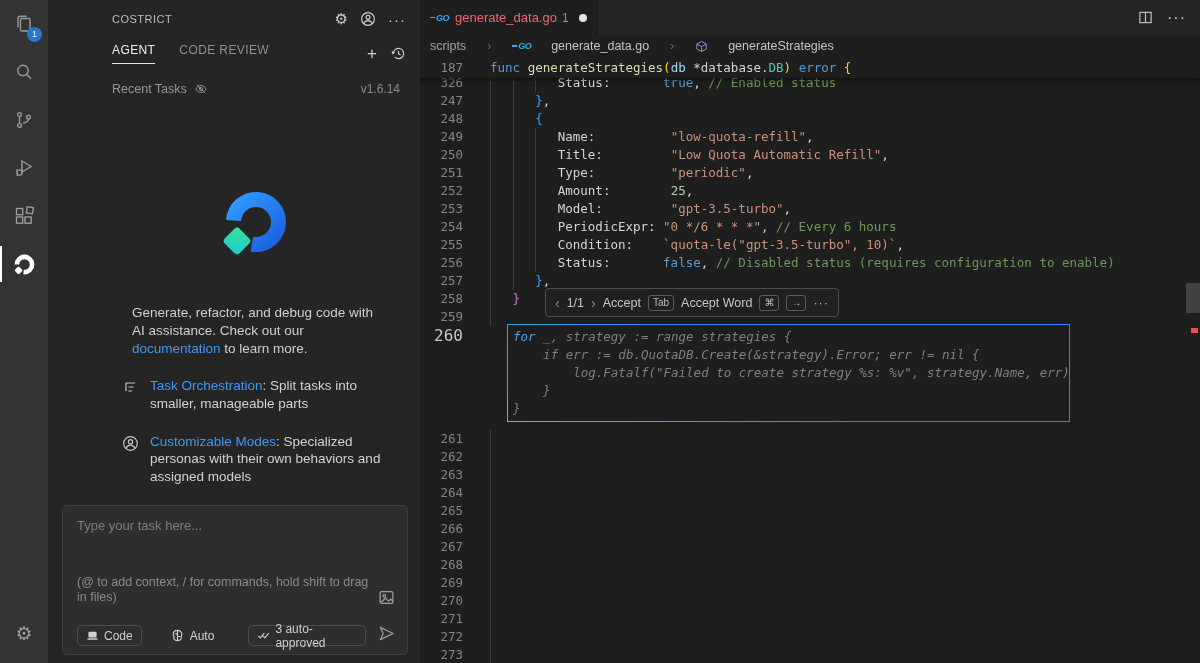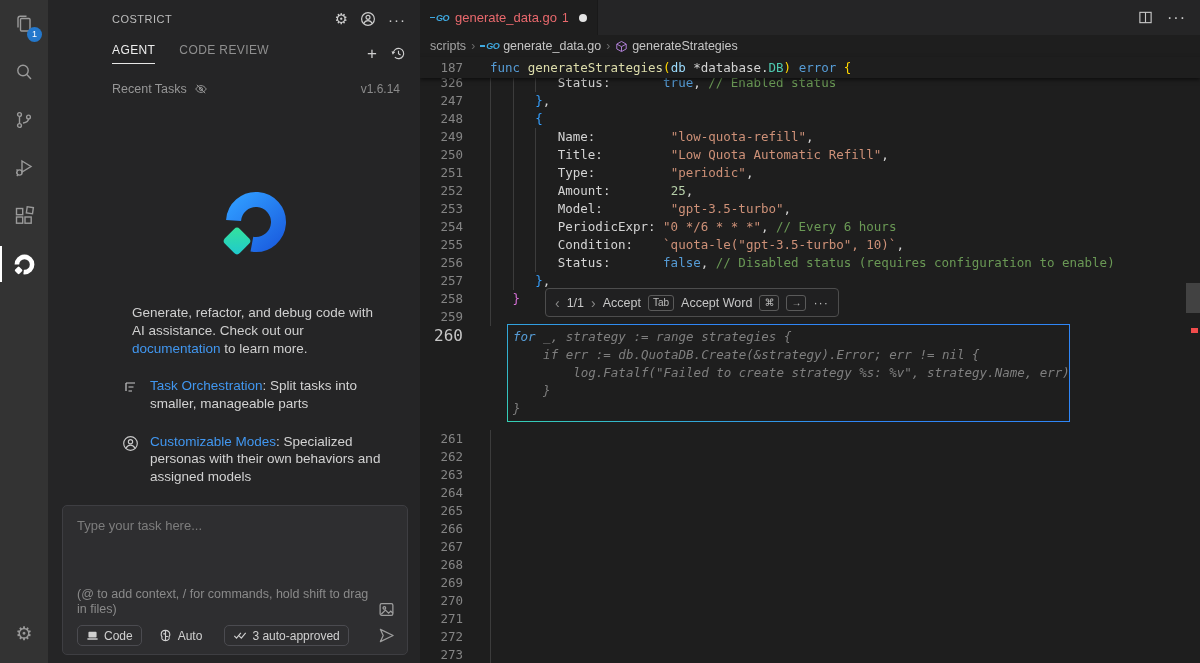--- a/index.html
+++ b/index.html
@@ -32,34 +32,34 @@
   .sb-logo { width:82px; height:82px; margin-bottom:38px; }
   .sb-intro { width:248px; text-align:left; font-size:13.5px; line-height:1.32; color:#cfcfcf; }
   a.link { color:#4197f0; text-decoration:none; cursor:pointer; }
   .sb-feature { width:268px; display:flex; margin-top:20px; font-size:13.5px; line-height:1.3; color:#d2d2d2; }
   .sb-feature .f-icon { width:20px; margin-right:8px; color:#c9c9c9; flex-shrink:0; display:flex; align-items:flex-start; padding-top:2px; }
   .task-card { position:absolute; left:14px; right:12px; bottom:8px; height:150px; background:#2e2e30; border:1px solid #3e3e42; border-radius:5px; padding:12px 12px 8px 14px; display:flex; flex-direction:column; }
   .task-placeholder { font-size:13px; color:#7d7d7d; }
   .task-hint-row { margin-top:auto; display:flex; align-items:flex-end; }
   .task-hint { font-size:12.5px; color:#8a8a8a; line-height:1.25; width:292px; }
   .task-hint-icon { margin-left:auto; color:#9d9d9d; }
-  .task-btn-row { display:flex; align-items:center; margin-top:7px; }
+  .task-btn-row { display:flex; align-items:flex-start; margin-top:19px;gap:12px; }
   .pill { display:inline-flex; align-items:center; gap:5px; border:1px solid #4b4b50; border-radius:5px; height:21px; padding:0 8px; font-size:12px; color:#d0d0d0; cursor:pointer; }
   .flat-btn { display:inline-flex; align-items:center; gap:5px; height:21px; padding:0 8px; font-size:12px; color:#d0d0d0; cursor:pointer; }
   .send-btn { margin-left:auto; color:#9d9d9d; cursor:pointer; display:flex; }
 
   
   .editor { flex:1; display:flex; flex-direction:column; background:#1e1e1e; position:relative; overflow:hidden; }
   .tabstrip { height:35px; background:#252526; display:flex; align-items:stretch; flex-shrink:0; }
   .tab { background:#1e1e1e; display:flex; align-items:center; padding:0 10px 0 10px; gap:6px; border-right:1px solid #191919; cursor:pointer; }
   .tab-name { font-size:13px; color:#e9696d; }
   .tab-count { font-size:12px; color:#e9696d; margin-left:-1px; }
   .tab-dot { width:8px; height:8px; border-radius:50%; background:#e4e4e4; margin-left:4px; }
   .strip-actions { margin-left:auto; display:flex; align-items:center; gap:14px; padding-right:14px; color:#c8c8c8; }
-  .breadcrumbs { height:22px; display:flex; align-items:center; padding-left:10px; font-size:12.5px; color:#a3a3a3; gap:4px; flex-shrink:0; }
+  .breadcrumbs { height:22px; display:flex; align-items:center; padding-left:10px; font-size:12.5px; color:#a3a3a3; gap:20px; flex-shrink:0; }
   .crumb-sep { color:#6a6a6a; font-size:12px; padding:0 1px; }
   .go-icon { font-style:italic; font-weight:bold; font-size:9px; color:#3fa9e0; letter-spacing:-.5px; display:inline-flex; align-items:center; }
   .go-icon::before { content:""; width:5px; height:1.5px; background:#3fa9e0; margin-right:1px; }
 
   .sticky-line { height:21px; display:flex; align-items:center; font-size:12.5px; line-height:21px; background:#1e1e1e; box-shadow:0 2px 4px rgba(0,0,0,.55); position:relative; z-index:5; flex-shrink:0; }
   .code-viewport { flex:1; position:relative; overflow:hidden; }
   .code-rows { margin-top:-4px; }
   .code-row { display:flex; height:18px; font-size:12.5px; line-height:18px; }
   .ln { width:70px; padding-right:27px; text-align:right; color:#858585; flex-shrink:0; font-family:"DejaVu Sans Mono", monospace; }
   .ln.active { color:#c6c6c6; }

